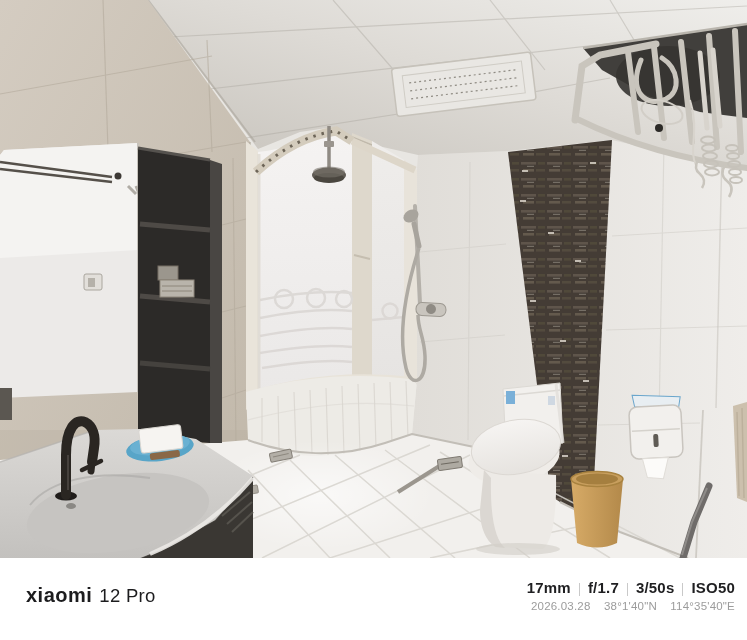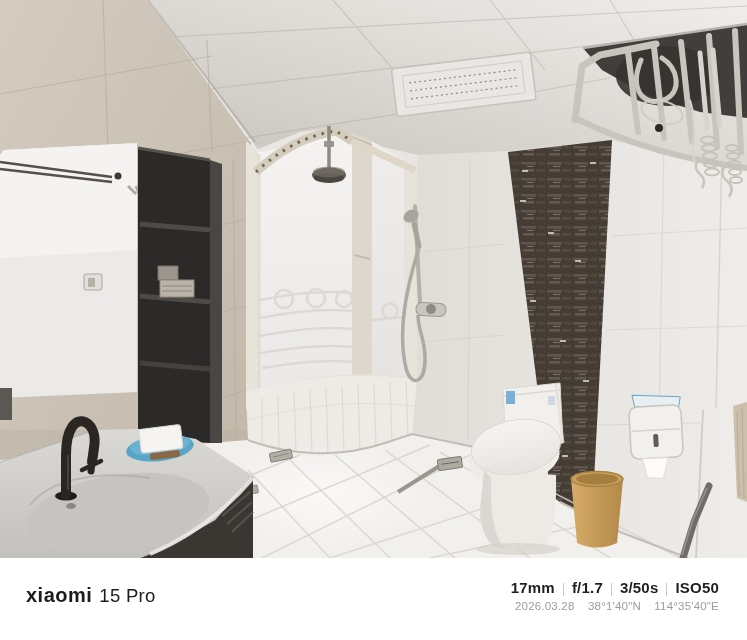--- a/index.html
+++ b/index.html
@@ -1,21 +1,21 @@
 <!DOCTYPE html>
 <html><head>
 <meta charset="utf-8">
 <style>
   html,body{margin:0;padding:0;background:#ffffff;}
   .page{width:747px;height:640px;position:relative;overflow:hidden;background:#fff;
         font-family:"Liberation Sans", sans-serif;}
   .photo{width:747px;height:558px;position:relative;overflow:hidden;background:#e8e6e2;}
   .photo svg{display:block;}
   .watermark-bar{width:747px;height:82px;background:#ffffff;display:flex;align-items:center;
-        justify-content:space-between;box-sizing:border-box;padding:0 28px 8px 26px;}
+        justify-content:space-between;box-sizing:border-box;padding:0 12px 8px 26px;}
   .wm-left{display:flex;align-items:baseline;gap:7px;color:#1c1c1e;}
   .wm-brand{font-weight:800;font-size:20px;letter-spacing:0.5px;}
   .wm-model{font-weight:400;font-size:18.5px;letter-spacing:0.3px;}
   .wm-right{text-align:right;}
   .wm-settings{font-size:15px;font-weight:700;color:#1f1f21;letter-spacing:0.2px;
         display:flex;align-items:flex-end;justify-content:flex-end;}
   .wm-sep{display:inline-block;width:1px;height:13px;background:#c9c9c9;margin:0 8px;}
   .wm-meta{margin-top:4px;font-size:11.5px;color:#9c9c9c;letter-spacing:0.2px;}
   .wm-meta span{margin-left:10px;}
   .wm-meta span:first-child{margin-left:0;}
@@ -386,21 +386,21 @@
       <g>
         <path d="M709,486 L694,522 L683,558" stroke="#6f6c6a" stroke-width="7" fill="none" stroke-linecap="round"></path>
         <path d="M707,488 L692,522 L682,555" stroke="#9d9a97" stroke-width="2" fill="none" opacity="0.7"></path>
       </g>
     </svg>
   </div>
 
   <div class="watermark-bar">
     <div class="wm-left">
       <span class="wm-brand">xiaomi</span>
-      <span class="wm-model">15 Pro</span>
+      <span class="wm-model">12 Pro</span>
     </div>
     <div class="wm-right">
       <div class="wm-settings">
         <span>17mm</span>
         <span class="wm-sep"></span>
         <span>f/1.7</span>
         <span class="wm-sep"></span>
         <span>3/50s</span>
         <span class="wm-sep"></span>
         <span>ISO50</span>

